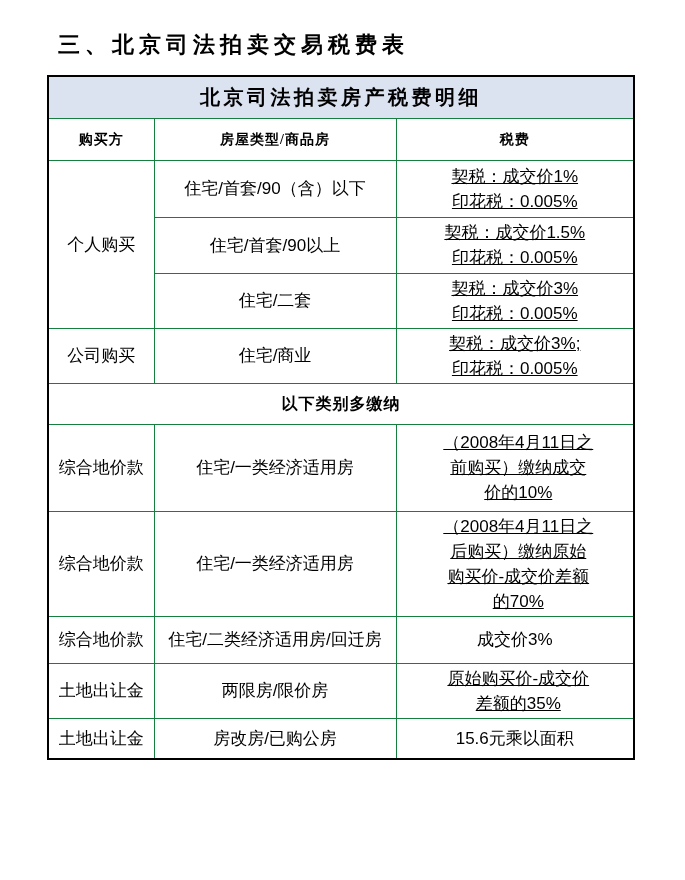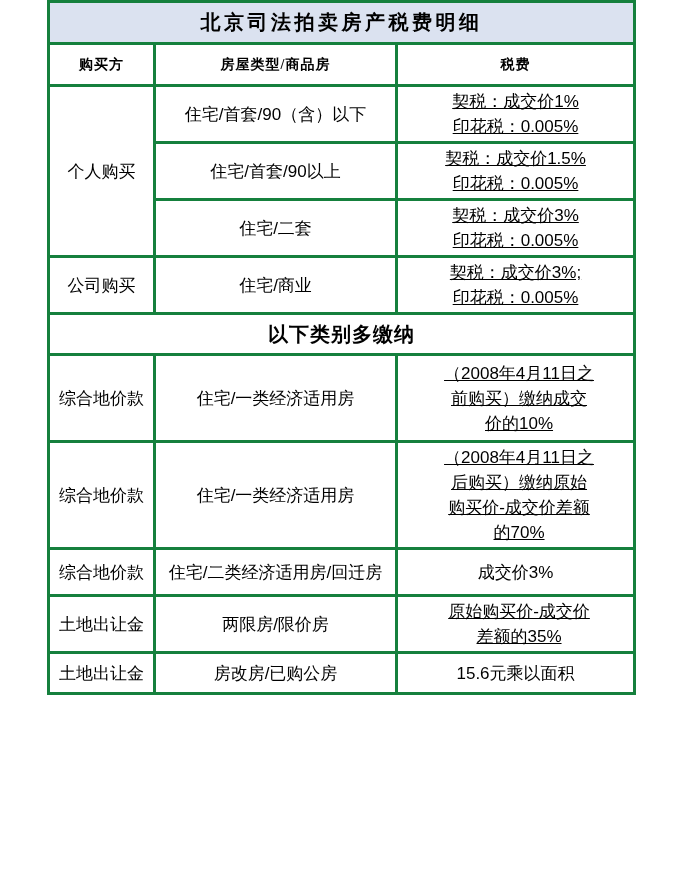--- a/index.html
+++ b/index.html
@@ -41,21 +41,21 @@
 
   
   table.tax-table {
     margin-left: 47px;
     width: 586px;
     border-collapse: collapse;
     table-layout: fixed;
     border: 2px solid #000;
   }
   .tax-table th, .tax-table td {
-    border: 3px solid #15803d;
+    border: 1px solid #15803d;
     text-align: center;
     vertical-align: middle;
     padding: 2px 4px;
     font-size: 17px;
     line-height: 25px;
   }
   .title-row th {
     background: #dbe2f0;
     font-family: "Liberation Serif", "DejaVu Serif", serif;
     font-size: 20px;
@@ -66,21 +66,21 @@
   .head-row th {
     font-family: "Liberation Serif", "DejaVu Serif", serif;
     font-size: 14px;
     font-weight: bold;
     letter-spacing: 1px;
     height: 42px;
     background: #ffffff;
   }
   .section-row td {
     font-family: "Liberation Serif", "DejaVu Serif", serif;
-    font-size: 20px;
+    font-size: 16px;
     font-weight: bold;
     letter-spacing: 1px;
     height: 41px;
   }
   .ln { display: block; line-height: 25px; text-decoration: underline; }
   td.left { text-align: left; padding-left: 13px; padding-right: 6px; }
   td.left .ln { text-align: center; }
 
   .row-a { height: 57px; }
   .row-b { height: 56px; }
@@ -91,20 +91,21 @@
   .row-g { height: 47px; }
   .row-h { height: 55px; }
   .row-i { height: 41px; }
 </style>
 </head>
 <body>
 
 <div class="page">
 
 
+  <h2 class="heading">三、北京司法拍卖交易税费表</h2>
 
   <table class="tax-table">
     <colgroup>
       <col style="width:106px">
         <col style="width:242px">
         <col style="width:238px">
     </colgroup>
 
     <tbody>
         <tr class="title-row">

